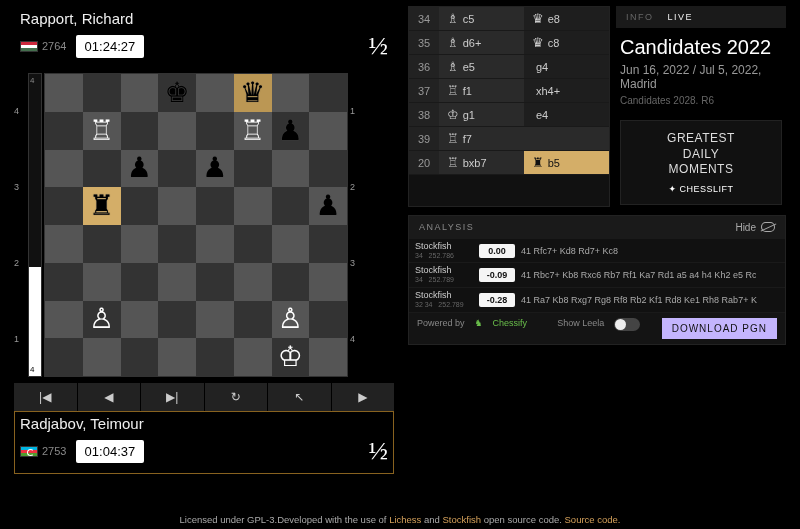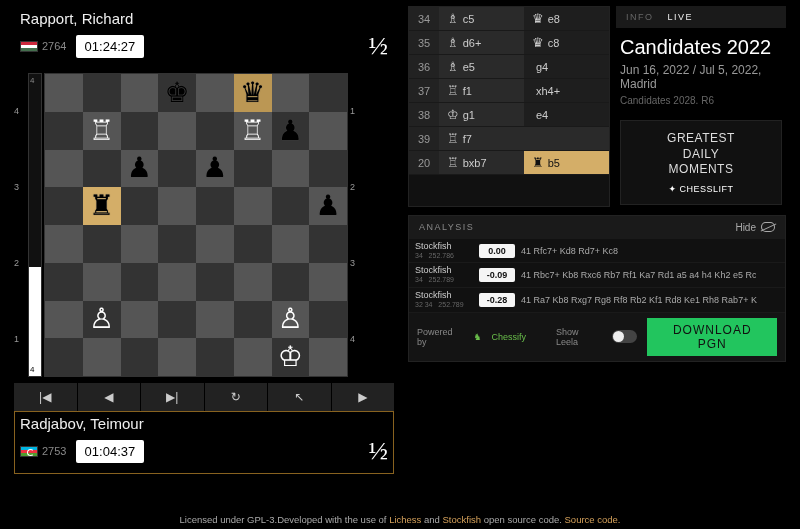--- a/index.html
+++ b/index.html
@@ -70,25 +70,25 @@
   
   .analysis{margin-top:2px}
   .ahead{display:flex;justify-content:space-between;align-items:flex-start;padding:6px 10px;background:#1a1a1a;font-size:9px;letter-spacing:1.5px;color:#888}
   .hide{color:#aaa;font-size:10px;display:flex;align-items:center;gap:5px;letter-spacing:0}
   .aline{display:flex;align-items:center;gap:6px;padding:3px 6px;border-bottom:1px solid #1a1a1a;font-size:9px;white-space:nowrap;overflow:hidden}
   .eng{width:58px;flex:none;line-height:1.1}
   .eng .en{color:#ccc;font-size:9px}
   .eng .ed{color:#666;font-size:7px}
   .eval{width:36px;background:#f5f5f5;color:#111;text-align:center;padding:2px 0;font-size:9px;font-weight:600;border-radius:2px;flex:none}
   .pv{color:#aaa;font-size:9px;overflow:hidden;text-overflow:ellipsis}
-  .afoot{display:flex;align-items:center;gap:10px;padding:5px 8px;background:#141414;font-size:9px;color:#888}
+  .afoot{display:flex;gap:10px;padding:5px 8px;background:#141414;font-size:9px;color:#888}
   .chessify{color:#6abf4b}
   .toggle{width:26px;height:13px;background:#444;border-radius:7px;position:relative;cursor:pointer}
   .toggle::after{content:"";position:absolute;left:1px;top:1px;width:11px;height:11px;background:#eee;border-radius:50%}
-  .dl{background:#22c55e;color:#111;font-size:12px;letter-spacing:1px;padding:5px 10px;border:none;cursor:pointer;margin-left:auto}
+  .dl{background:#c4b5fd;color:#111;font-size:10px;letter-spacing:1px;padding:5px 10px;border:none;cursor:pointer;margin-left:auto}
 
   .footer{position:absolute;bottom:4px;left:0;right:0;text-align:center;font-size:9.5px;color:#aaa}
   .eye{width:14px;height:10px;border:1px solid #aaa;border-radius:60% 60% 60% 60%/90% 90% 90% 90%;position:relative}
   .eye::after{content:"";position:absolute;left:-2px;top:4px;width:17px;height:1px;background:#aaa;transform:rotate(-25deg)}
 </style>
 </head>
 <body>
 
 <div class="wrap">
   <div class="left">

